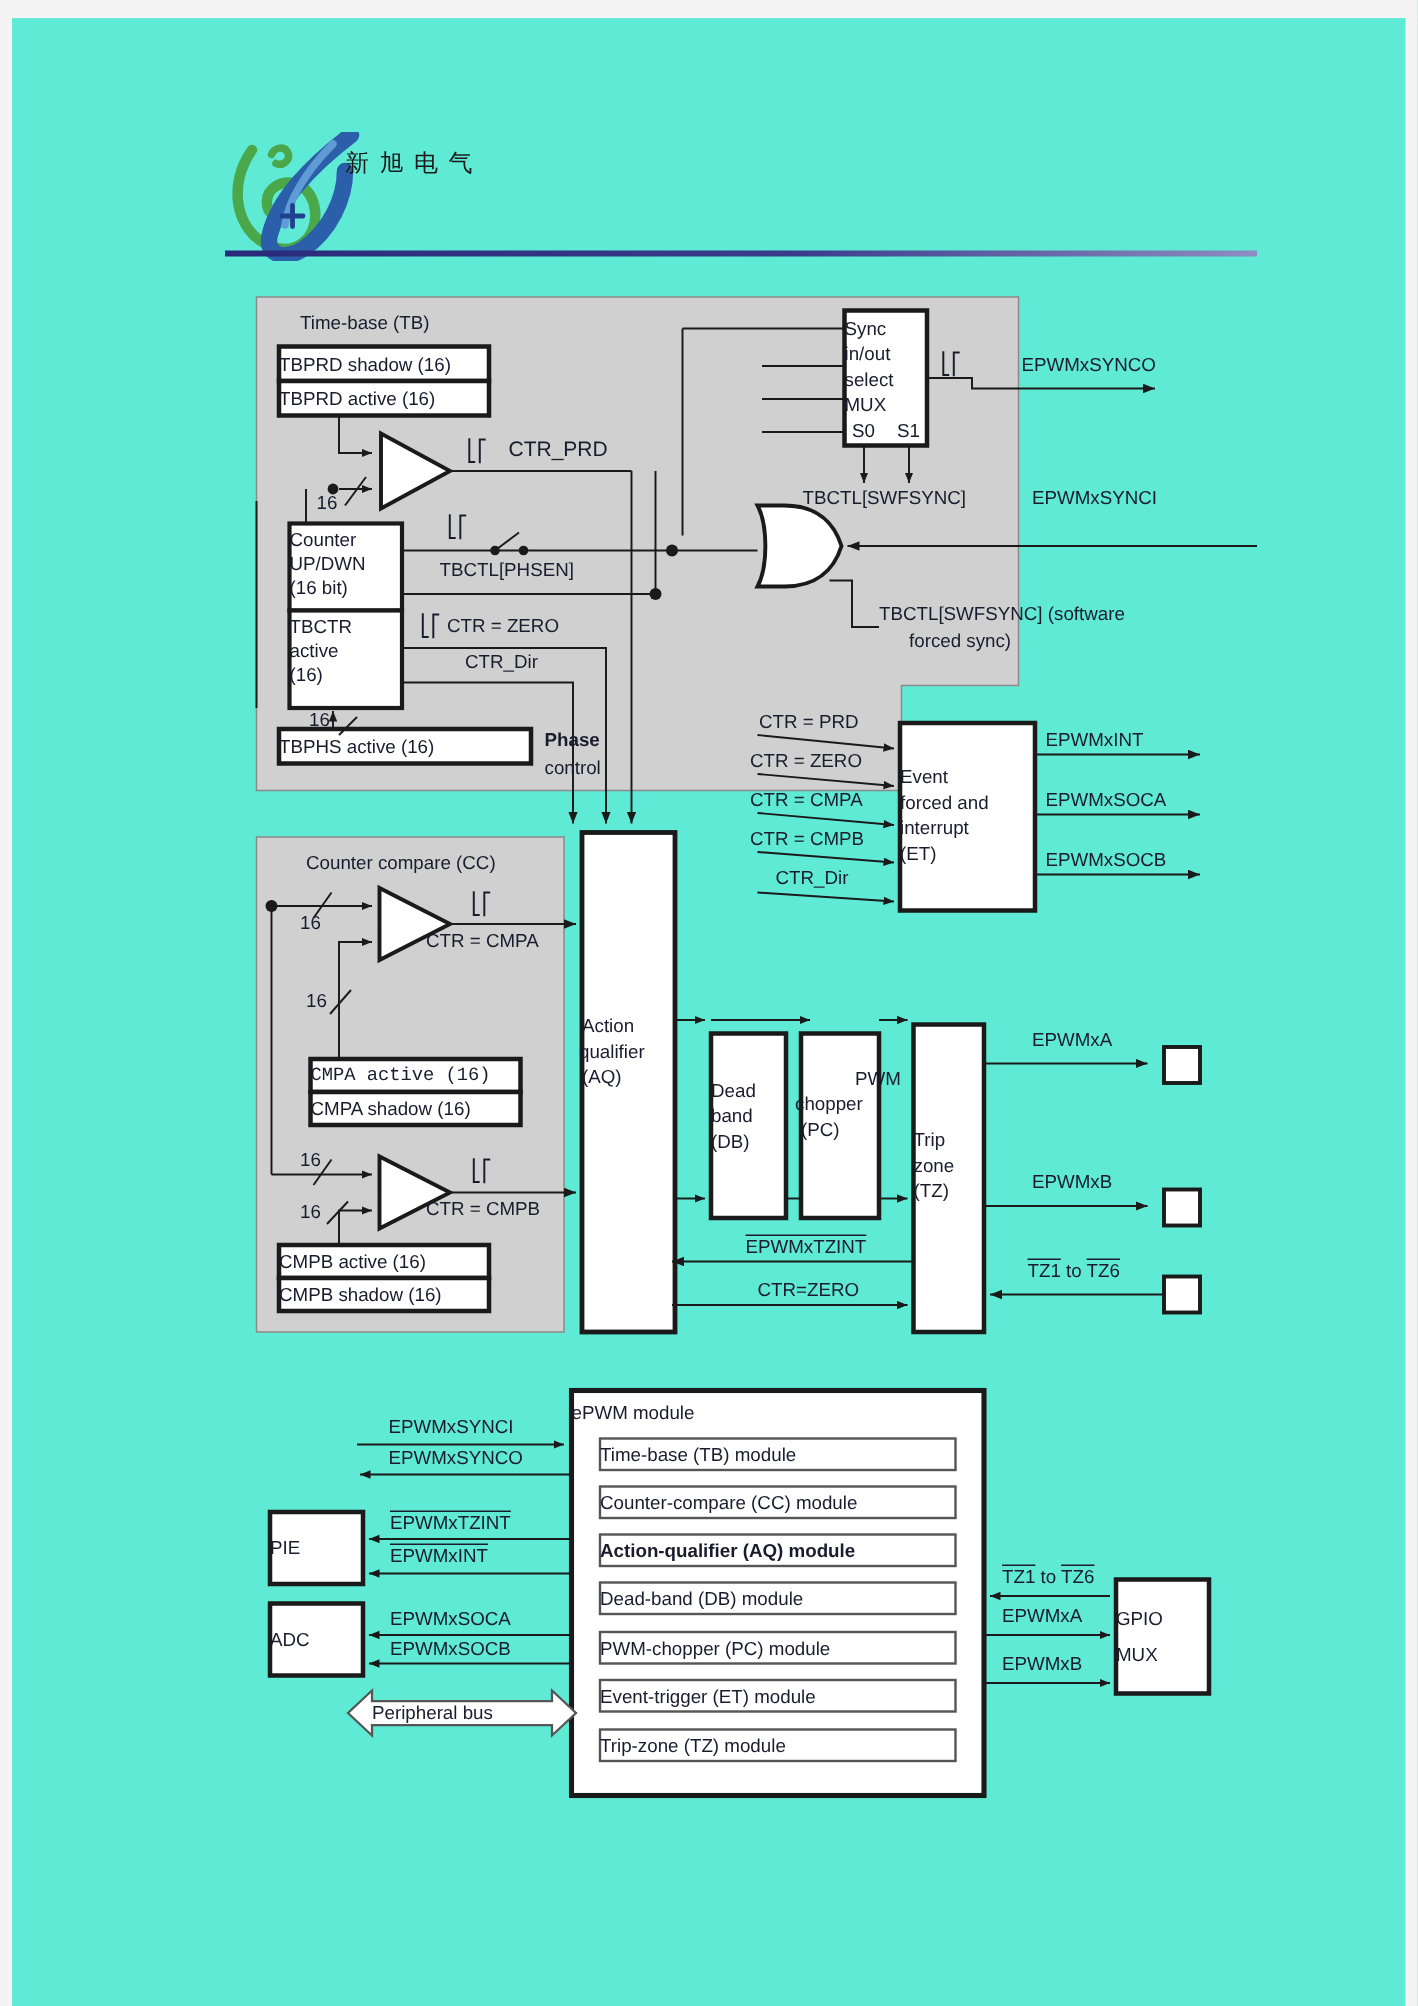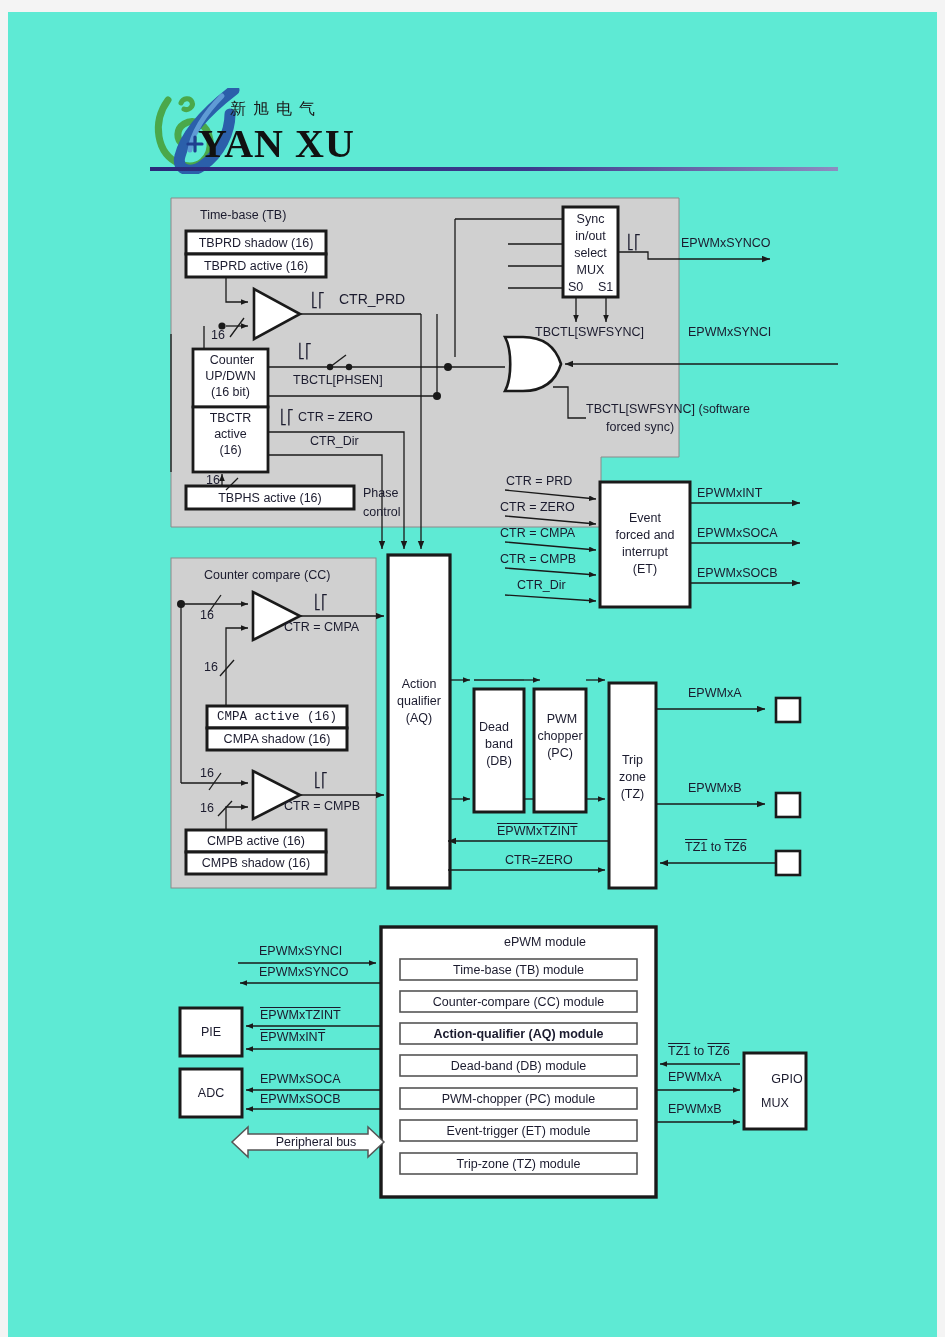--- a/index.html
+++ b/index.html
@@ -13,21 +13,21 @@
     box-sizing:border-box;
     border-left:8px solid #f4f4f4;
     border-right:8px solid #f4f4f4;
     border-top:8px solid #f4f4f4;
     border-bottom:0;
   }
   #canvas{position:absolute;left:0;top:0;width:929px;height:1329px;}
   svg{position:absolute;left:0;top:0;}
   .lbl{position:absolute;font-family:"Liberation Sans",sans-serif;
        font-size:12.5px;color:#1b1b2e;white-space:nowrap;line-height:1.12;}
-  .lbl.c{text-align:center;}
+  .lbl.c{}
   .ovl{text-decoration:overline;}
   
   #logo{position:absolute;left:142px;top:76px;width:420px;height:86px;}
   #logoline{position:absolute;left:142px;top:155px;width:688px;height:4px;
             background:linear-gradient(90deg,#2a2a7a 0%,#3b3b8c 55%,#8d8dc0 100%);}
   .cn{position:absolute;font-family:"DejaVu Sans",sans-serif;font-size:16px;
       color:#1a1a1a;letter-spacing:7px;}
   .yx{position:absolute;font-family:"Liberation Serif",serif;font-weight:bold;
       font-size:40px;color:#111;letter-spacing:1px;}
 </style>
@@ -44,21 +44,20 @@
         <path d="M31 15 C33 10, 40 9, 42 14 C44 19, 38 23, 34 21" fill="none" stroke="#4aa84a" stroke-width="5" stroke-linecap="round"></path>
         <path d="M84 2 C58 22, 36 44, 30 68 C26 82, 40 86, 52 78 C70 66, 80 44, 80 26" fill="none" stroke="#2b5faa" stroke-width="11" stroke-linecap="round"></path>
         <path d="M72 8 C54 26, 42 46, 40 62" fill="none" stroke="#5f9bd5" stroke-width="5" stroke-linecap="round"></path>
         <g stroke="#1f3f8f" stroke-width="3.2" stroke-linecap="round">
           <line x1="38" y1="56" x2="52" y2="56"></line>
           <line x1="45" y1="49" x2="45" y2="63"></line>
         </g>
       </svg>
     </div>
     <div class="cn" style="left:222px;top:87px;">新旭电气</div>
-    <div class="yx" style="left:190px;top:108px;">YAN XU</div>
     <div id="logoline"></div>
 
     <svg width="929" height="1329">
       <defs>
         <marker id="ar" markerWidth="9" markerHeight="9" refX="8" refY="3.2" orient="auto" markerUnits="userSpaceOnUse">
           <path d="M0,0 L8,3.2 L0,6.4 z" fill="#1a1a1a"></path>
         </marker>
         <marker id="arS" markerWidth="8" markerHeight="8" refX="7" refY="2.8" orient="auto" markerUnits="userSpaceOnUse">
           <path d="M0,0 L7,2.8 L0,5.6 z" fill="#1a1a1a"></path>
         </marker>
@@ -239,21 +238,21 @@
     <div class="lbl c" style="left:185px;top:431px;width:75px;">(16)</div>
 
     <div class="lbl" style="left:290px;top:332px;font-size:14px;">⎣⎡</div>
     <div class="lbl" style="left:285px;top:361px;">TBCTL[PHSEN]</div>
     <div class="lbl" style="left:272px;top:398px;font-size:14px;">⎣⎡</div>
     <div class="lbl" style="left:290px;top:398px;">CTR = ZERO</div>
     <div class="lbl" style="left:302px;top:422px;">CTR_Dir</div>
 
     <div class="lbl" style="left:198px;top:461px;">16</div>
     <div class="lbl c" style="left:178px;top:479px;width:168px;">TBPHS active (16)</div>
-    <div class="lbl" style="left:355px;top:474px;">Phase</div>
+    <div class="lbl" style="left:355px;top:474px;font-weight:bold;">Phase</div>
     <div class="lbl" style="left:355px;top:493px;">control</div>
 
     <div class="lbl c" style="left:555px;top:200px;width:55px;">Sync</div>
     <div class="lbl c" style="left:555px;top:217px;width:55px;">in/out</div>
     <div class="lbl c" style="left:555px;top:234px;width:55px;">select</div>
     <div class="lbl c" style="left:555px;top:251px;width:55px;">MUX</div>
     <div class="lbl" style="left:560px;top:268px;">S0</div>
     <div class="lbl" style="left:590px;top:268px;">S1</div>
     <div class="lbl" style="left:619px;top:223px;font-size:14px;">⎣⎡</div>
     <div class="lbl" style="left:673px;top:224px;">EPWMxSYNCO</div>
@@ -293,37 +292,37 @@
     <div class="lbl c" style="left:178px;top:844px;width:140px;">CMPB shadow (16)</div>
 
     <div class="lbl c" style="left:380px;top:665px;width:62px;">Action</div>
     <div class="lbl c" style="left:378px;top:682px;width:66px;">qualifier</div>
     <div class="lbl c" style="left:380px;top:699px;width:62px;">(AQ)</div>
 
     <div class="lbl c" style="left:466px;top:708px;width:40px;">Dead</div>
     <div class="lbl c" style="left:466px;top:725px;width:50px;">band</div>
     <div class="lbl c" style="left:466px;top:742px;width:50px;">(DB)</div>
 
-    <div class="lbl c" style="left:526px;top:700px;width:56px;">PWM</div>
+    <div class="lbl c" style="left:526px;top:700px;width:56px;padding-left:36px;">PWM</div>
     <div class="lbl c" style="left:522px;top:717px;width:60px;">chopper</div>
     <div class="lbl c" style="left:526px;top:734px;width:52px;">(PC)</div>
 
     <div class="lbl c" style="left:601px;top:741px;width:47px;">Trip</div>
     <div class="lbl c" style="left:601px;top:758px;width:47px;">zone</div>
     <div class="lbl c" style="left:601px;top:775px;width:47px;">(TZ)</div>
 
     <div class="lbl" style="left:680px;top:674px;">EPWMxA</div>
     <div class="lbl" style="left:680px;top:769px;">EPWMxB</div>
     <div class="lbl" style="left:489px;top:812px;text-decoration:overline;">EPWMxTZINT</div>
     <div class="lbl" style="left:497px;top:841px;">CTR=ZERO</div>
     <div class="lbl" style="left:677px;top:828px;">
       <span class="ovl">TZ1</span><span> to </span><span class="ovl">TZ6</span>
     </div>
 
-    <div class="lbl c" style="left:386px;top:923px;width:302px;">ePWM module</div>
+    <div class="lbl c" style="left:373px;top:923px;width:302px;">ePWM module</div>
     <div class="lbl c" style="left:392px;top:951px;width:237px;">Time-base (TB) module</div>
     <div class="lbl c" style="left:392px;top:983px;width:237px;">Counter-compare (CC) module</div>
     <div class="lbl c" style="left:392px;top:1015px;width:237px;font-weight:bold;">Action-qualifier (AQ) module</div>
     <div class="lbl c" style="left:392px;top:1047px;width:237px;">Dead-band (DB) module</div>
     <div class="lbl c" style="left:392px;top:1080px;width:237px;">PWM-chopper (PC) module</div>
     <div class="lbl c" style="left:392px;top:1112px;width:237px;">Event-trigger (ET) module</div>
     <div class="lbl c" style="left:392px;top:1145px;width:237px;">Trip-zone (TZ) module</div>
 
     <div class="lbl c" style="left:172px;top:1013px;width:62px;">PIE</div>
     <div class="lbl c" style="left:172px;top:1074px;width:62px;">ADC</div>

